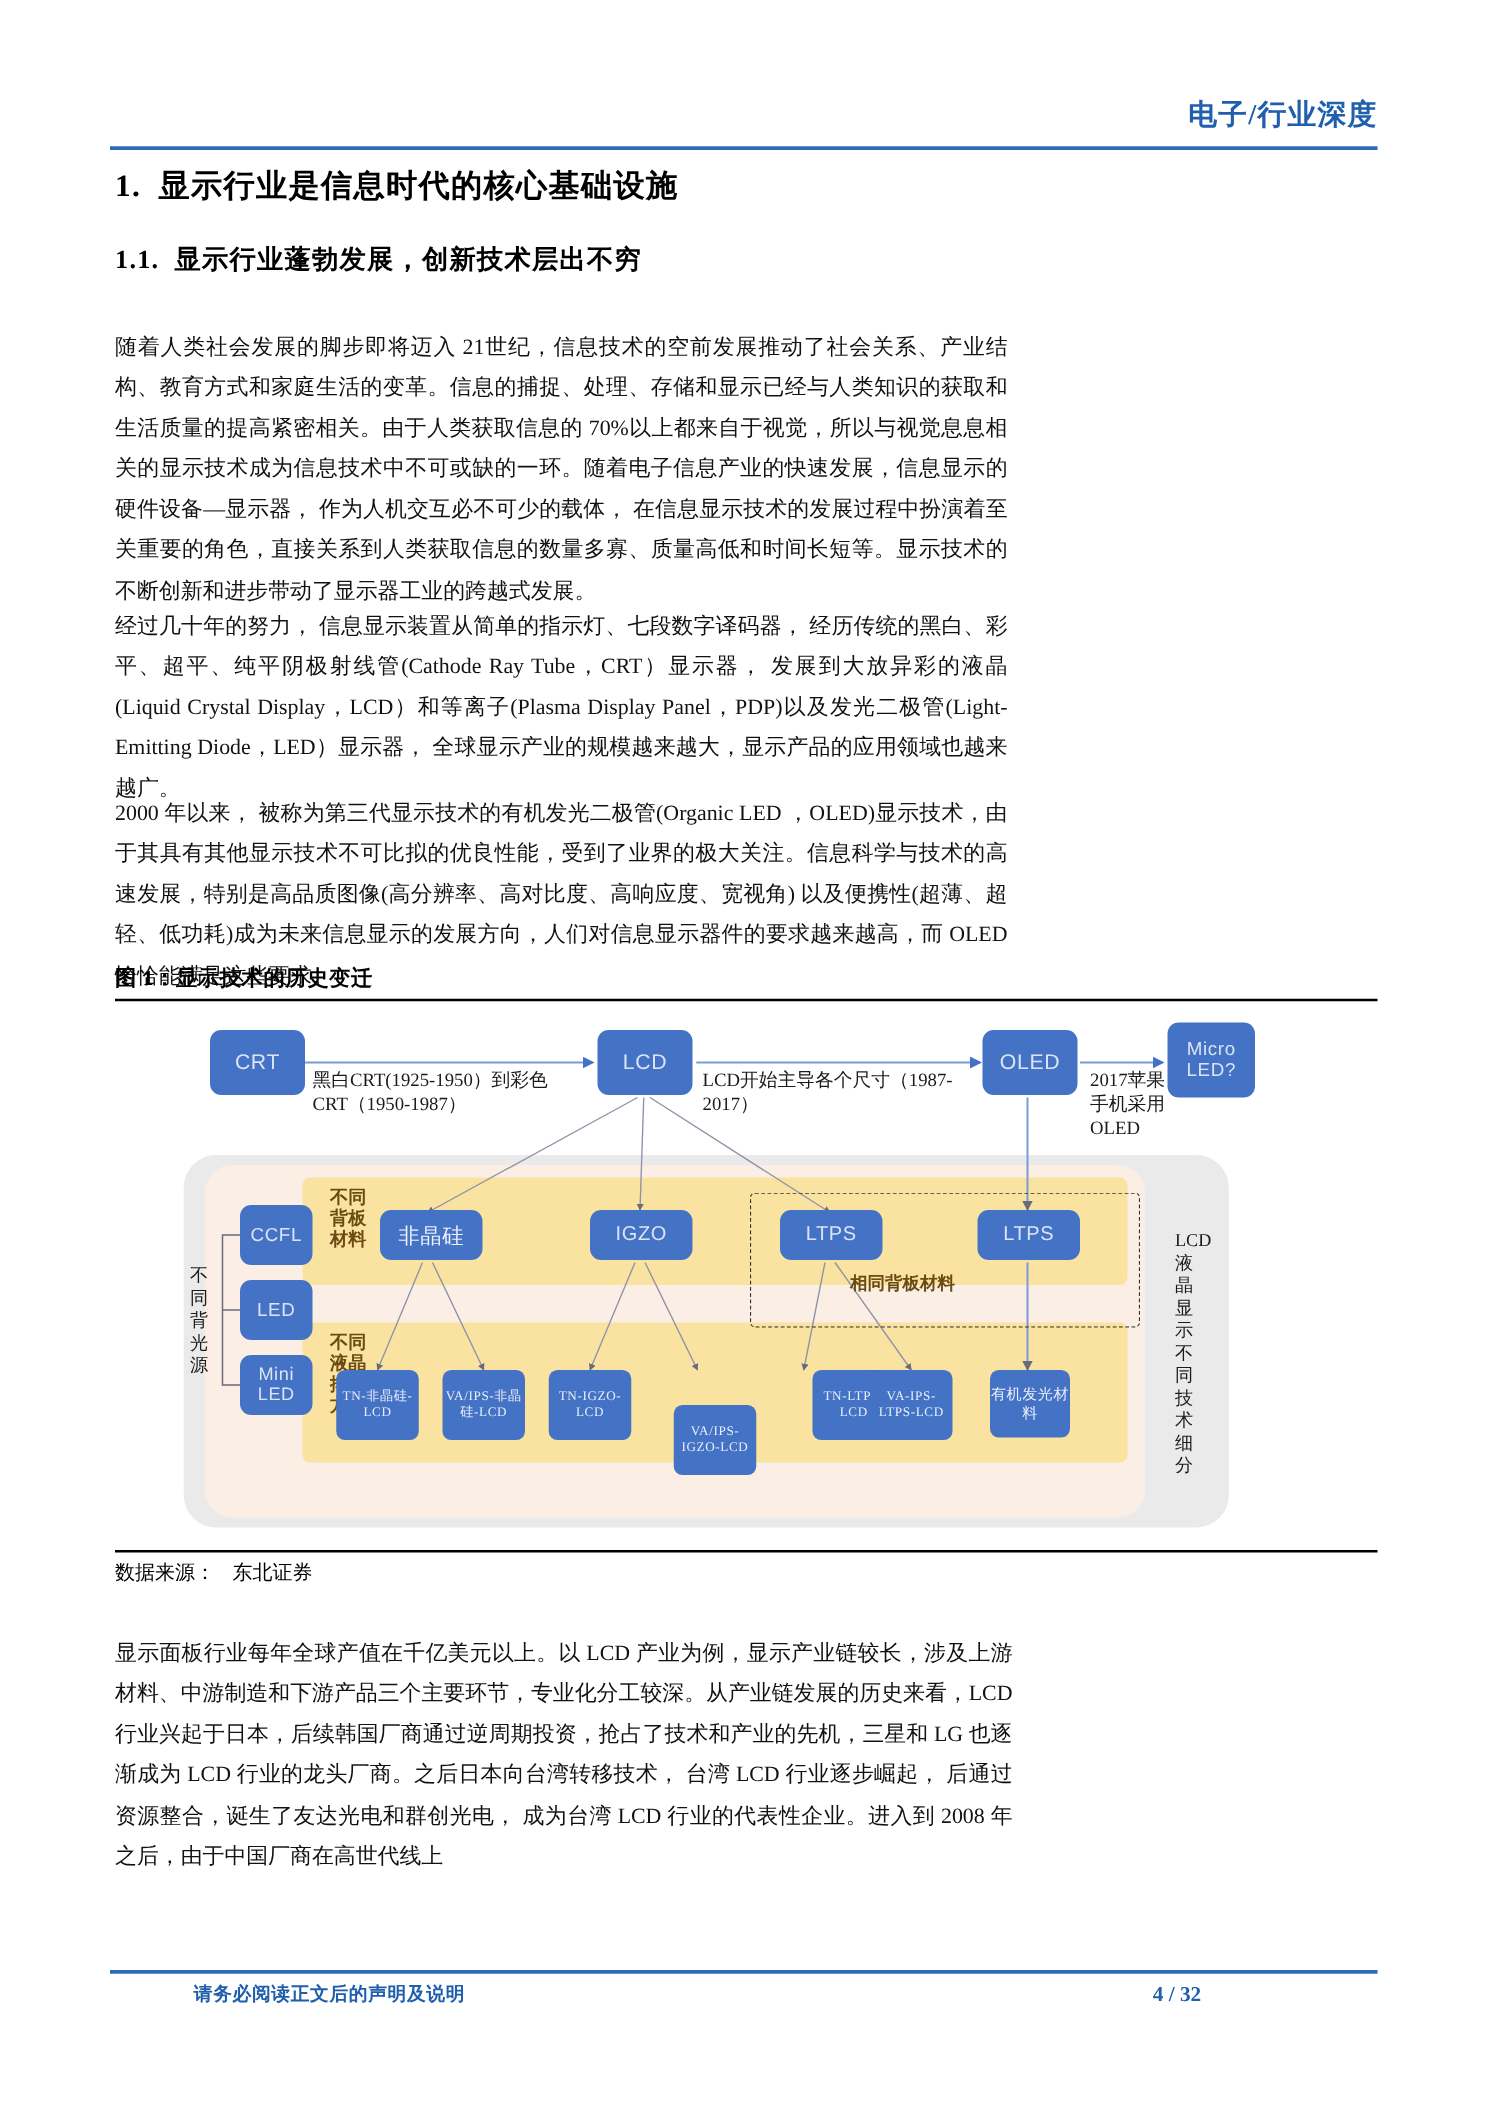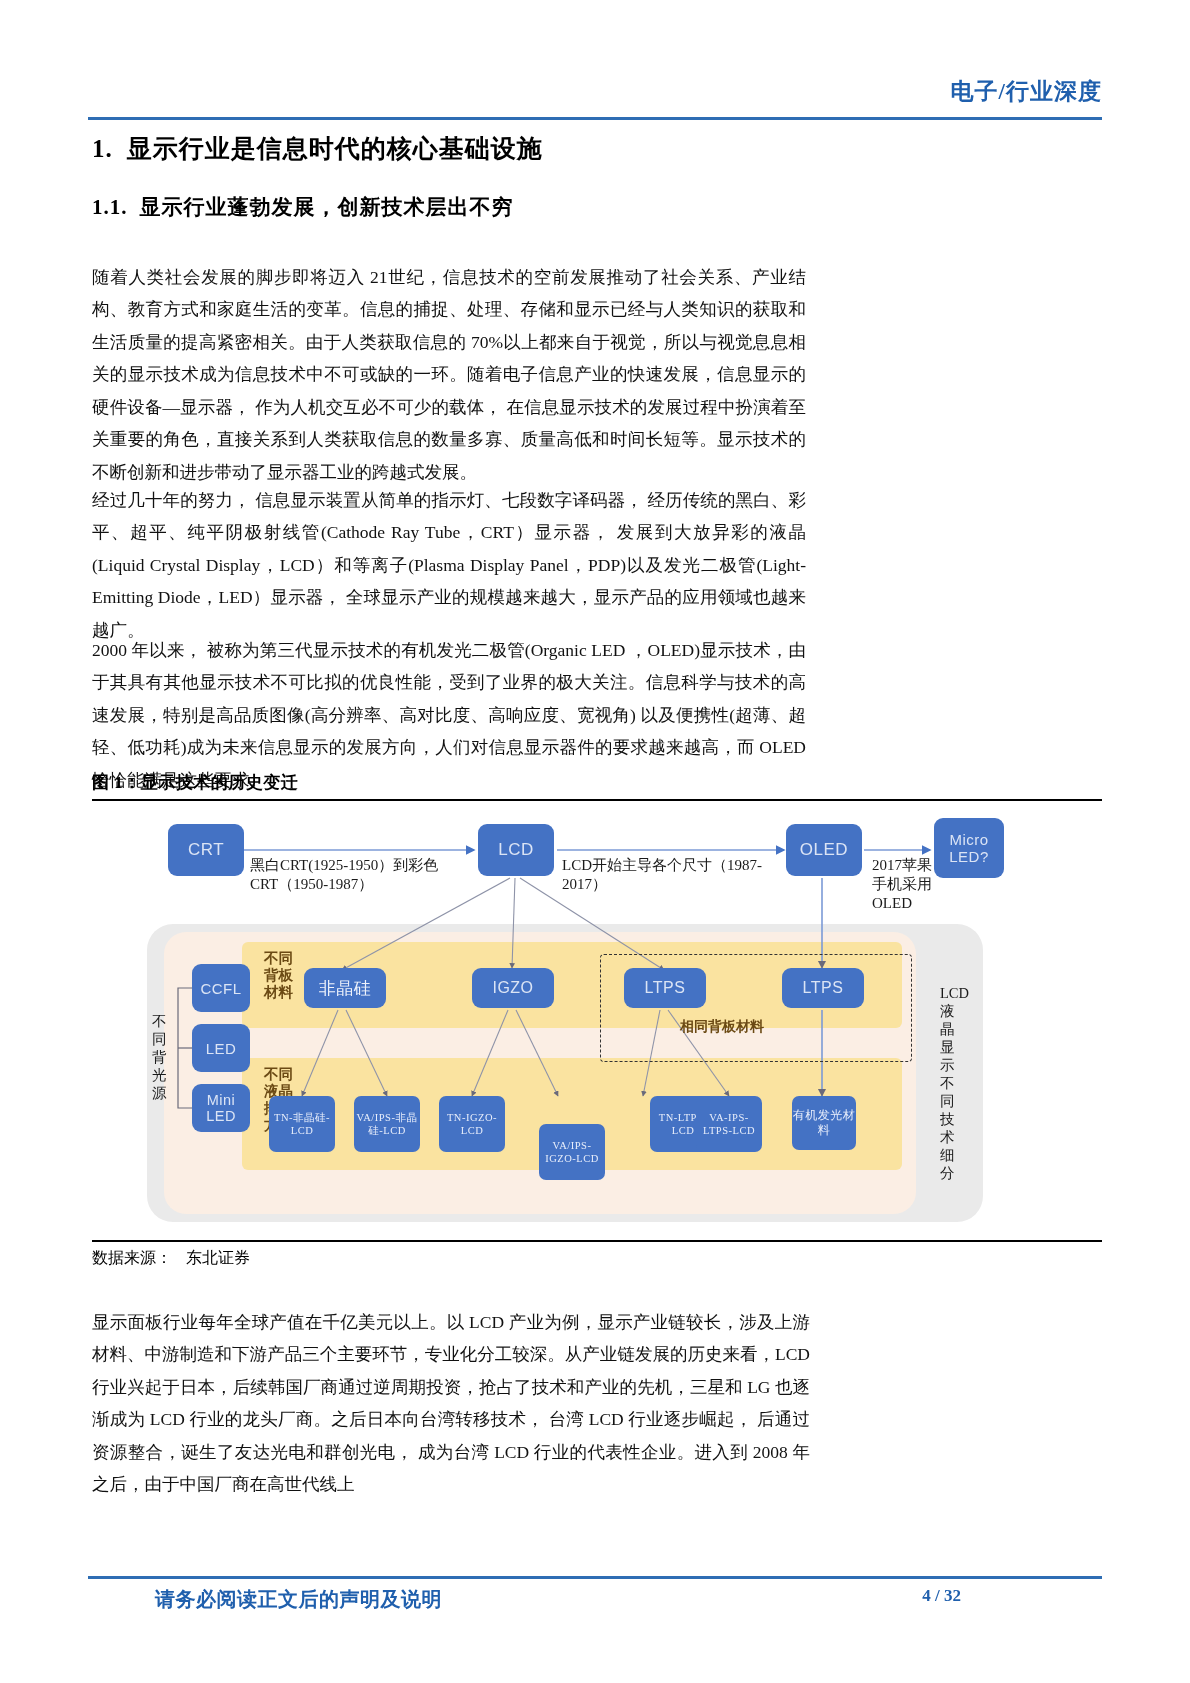--- a/index.html
+++ b/index.html
@@ -141,21 +141,21 @@
     font-weight:bold; font-size:14px; color:#6b4a14;
   }
   svg.wires { position:absolute; inset:0; width:100%; height:100%; overflow:visible; }
 
   
   .footer-rule {
     position:absolute; left:88px; top:1576px; width:1014px; height:3px; background:#2E6DB4;
   }
   .footer-note {
     position:absolute; left:155px; top:1586px;
-    font-size:20px; font-weight:bold; color:#1F5FAD;
+    font-size:15px; font-weight:bold; color:#1F5FAD;
     font-family:"Liberation Serif", serif; letter-spacing:.5px;
   }
   .footer-page {
     position:absolute; right:88px; top:1586px;
     font-size:17px; font-weight:bold; color:#1F5FAD;
     font-family:"Liberation Serif", serif;
   }
 </style>
 </head>
 <body>

